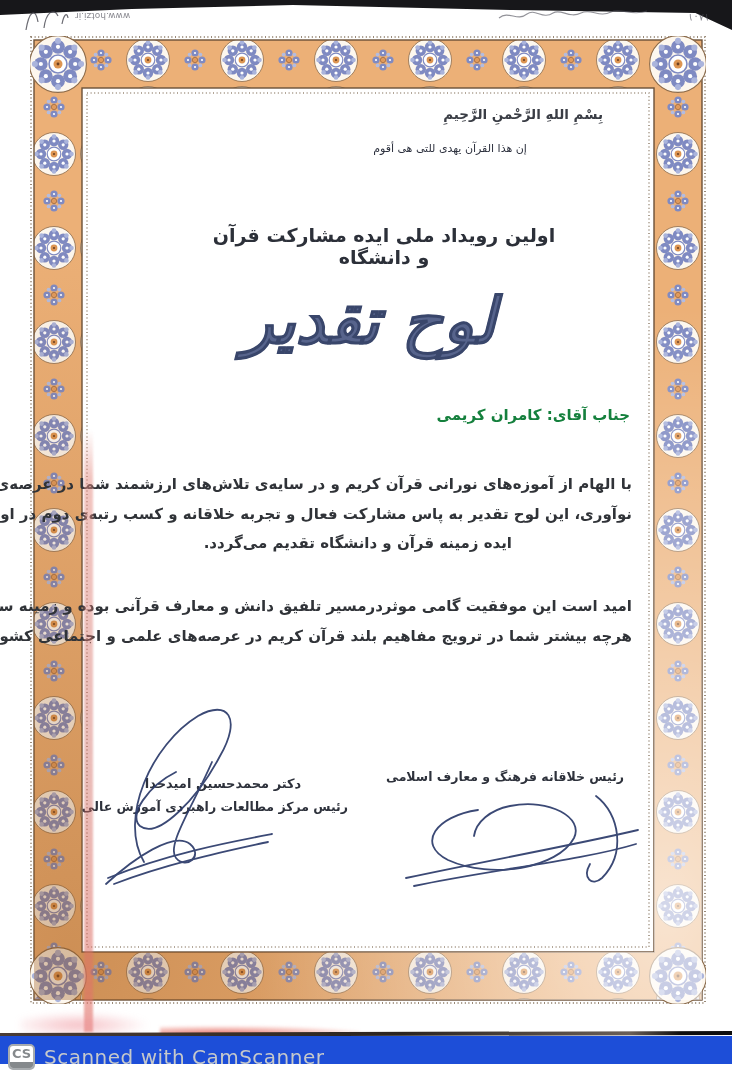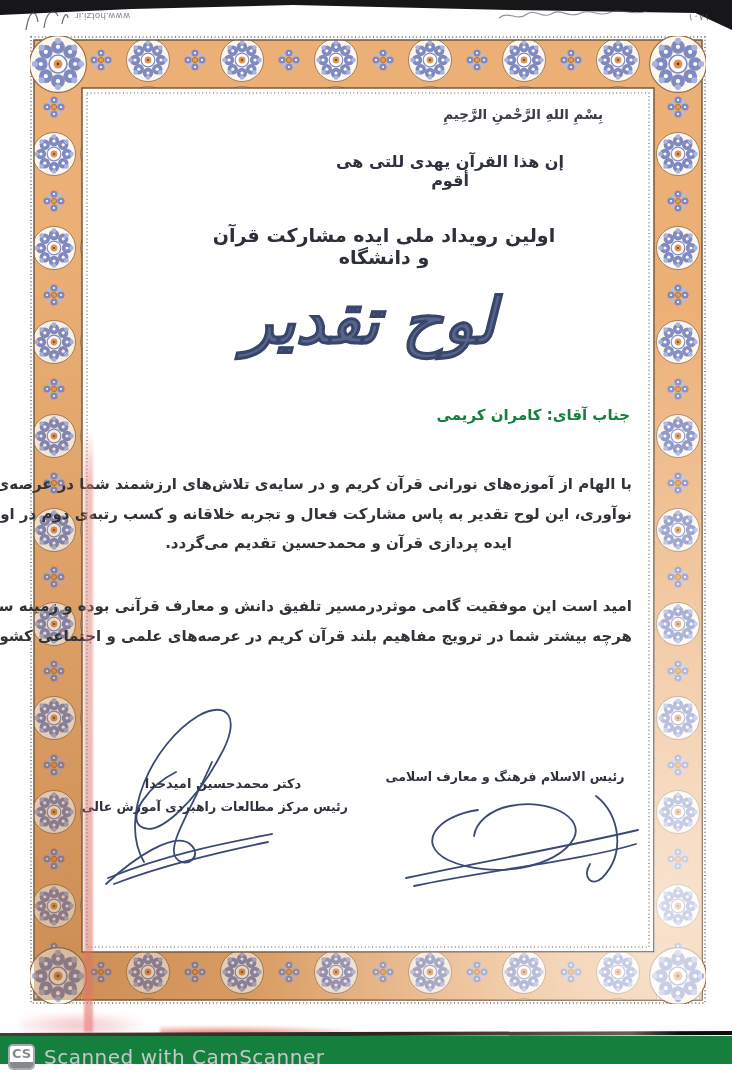--- a/index.html
+++ b/index.html
@@ -32,40 +32,40 @@
     background:radial-gradient(ellipse at 45% 50%,rgba(238,140,150,.55),rgba(255,255,255,0) 70%);
   }
   
   .page-edge{
     left:0;top:1032px;width:732px;height:3.5px;transform:rotate(-.15deg);
     background:linear-gradient(to right,#4a3c35,#2b241f 55%,#6a5f57 86%,#0d0d0d 93%,#0d0d0d 100%);
   }
   
   .rtl{direction:rtl;unicode-bidi:plaintext;}
   .bismillah{left:343px;top:106px;width:260px;font-size:13.5px;font-weight:600;color:#3a3d45;}
-  .verse{left:320px;top:152px;width:260px;text-align:center;font-size:16px;font-weight:700;color:#2e323f;}
+  .verse{left:320px;top:142px;width:260px;text-align:center;font-size:11px;font-weight:400;color:#2e323f;}
   .event{left:204px;top:224px;width:360px;text-align:center;font-size:19px;font-weight:700;color:#2c3039;letter-spacing:.2px;}
   .title{
     left:169px;top:284px;width:400px;text-align:center;
     font-size:64px;font-weight:700;color:#57648c;
     -webkit-text-stroke:1px #39466b;letter-spacing:1px;font-style:italic;
   }
   .recipient{right:102px;top:406px;text-align:right;font-size:15px;font-weight:700;color:#15803d;}
   .para{left:95px;width:537px;text-align:right;font-size:15px;font-weight:600;color:#303338;}
   .para .line{height:29.5px;line-height:29.5px;white-space:nowrap;}
   .p1{top:470px;}
   .p2{top:592px;}
   .indent-right{padding-right:120px;}
   .sig-block{text-align:center;font-weight:700;color:#2e323c;}
   .sig-name{font-size:13px;line-height:24px;white-space:nowrap;}
   .sig-title{font-size:12.5px;line-height:22px;white-space:nowrap;}
   .sig-right-block{left:370px;top:766px;width:270px;}
   .sig-left-block{left:98px;top:772px;width:250px;}
   
-  .cam-bar{left:0;top:1036px;width:732px;height:28px;background:#15803d;}
+  .cam-bar{left:0;top:1036px;width:732px;height:28px;background:#1d4ed8;}
   .cs-logo{
     left:8px;top:8px;width:27px;height:26px;box-sizing:border-box;
     border:2px solid #a7abae;border-radius:5px;background:#fff;overflow:hidden;
   }
   .cs-letters{display:block;text-align:center;font-size:13px;font-weight:700;color:#85898c;line-height:16px;}
   .cs-strip{position:absolute;left:0;bottom:0;width:100%;height:6px;background:#85898c;}
   .cam-text{left:44px;top:9px;font-size:20px;color:#c6c9cb;letter-spacing:.5px;}
 </style>
 </head>
 <body>
@@ -183,30 +183,30 @@
 
 <div class="abs rtl bismillah">بِسْمِ اللهِ الرَّحْمنِ الرَّحِيمِ</div>
 <div class="abs rtl verse">إن هذا القرآن یهدی للتی هی أقوم</div>
 <div class="abs rtl event">اولین رویداد ملی ایده مشارکت قرآن و دانشگاه</div>
 <div class="abs rtl title">لوح تقدیر</div>
 <div class="abs rtl recipient">جناب آقای: کامران کریمی</div>
 
 <div class="abs rtl para p1">
   <div class="line">با الهام از آموزه‌های نورانی قرآن کریم و در سایه‌ی تلاش‌های ارزشمند شما در عرصه‌ی اندیشه‌پردازی و</div>
   <div class="line">نوآوری، این لوح تقدیر به پاس مشارکت فعال و تجربه خلاقانه و کسب رتبه‌ی دوم در اولین رویداد ملی</div>
-  <div class="line indent-right">ایده پردازی قرآن و محمدحسین تقدیم می‌گردد.</div>
+  <div class="line indent-right">ایده زمینه قرآن و دانشگاه تقدیم می‌گردد.</div>
 </div>
 
 <div class="abs rtl para p2">
   <div class="line">امید است این موفقیت گامی موثردرمسیر تلفیق دانش و معارف قرآنی بوده و زمینه ساز نقش آفرینی</div>
   <div class="line">هرچه بیشتر شما در ترویج مفاهیم بلند قرآن کریم در عرصه‌های علمی و اجتماعی کشور باشد.</div>
 </div>
 
 <div class="abs rtl sig-block sig-right-block">
-  <div class="sig-title">رئیس الاسلام فرهنگ و معارف اسلامی</div>
+  <div class="sig-title">رئیس خلاقانه فرهنگ و معارف اسلامی</div>
 </div>
 <div class="abs rtl sig-block sig-left-block">
   <div class="sig-name">دکتر محمدحسین امیدخدا</div>
   <div class="sig-title">رئیس مرکز مطالعات راهبردی آموزش عالی</div>
 </div>
 
 <svg class="abs" style="left:100px;top:700px;" width="185" height="200" viewBox="0 0 185 200">
   <g fill="none" stroke="#2b3a6a" stroke-width="1.8" stroke-linecap="round" opacity=".92">
     <path d="M44 162 C 18 118, 52 44, 98 16 C 128 -1, 142 18, 120 56 C 98 98, 58 140, 40 126 C 28 115, 48 86, 76 72"></path>
     <path d="M112 62 C 92 108, 66 146, 76 158 C 86 170, 104 156, 90 144 C 74 131, 34 158, 6 184"></path>

